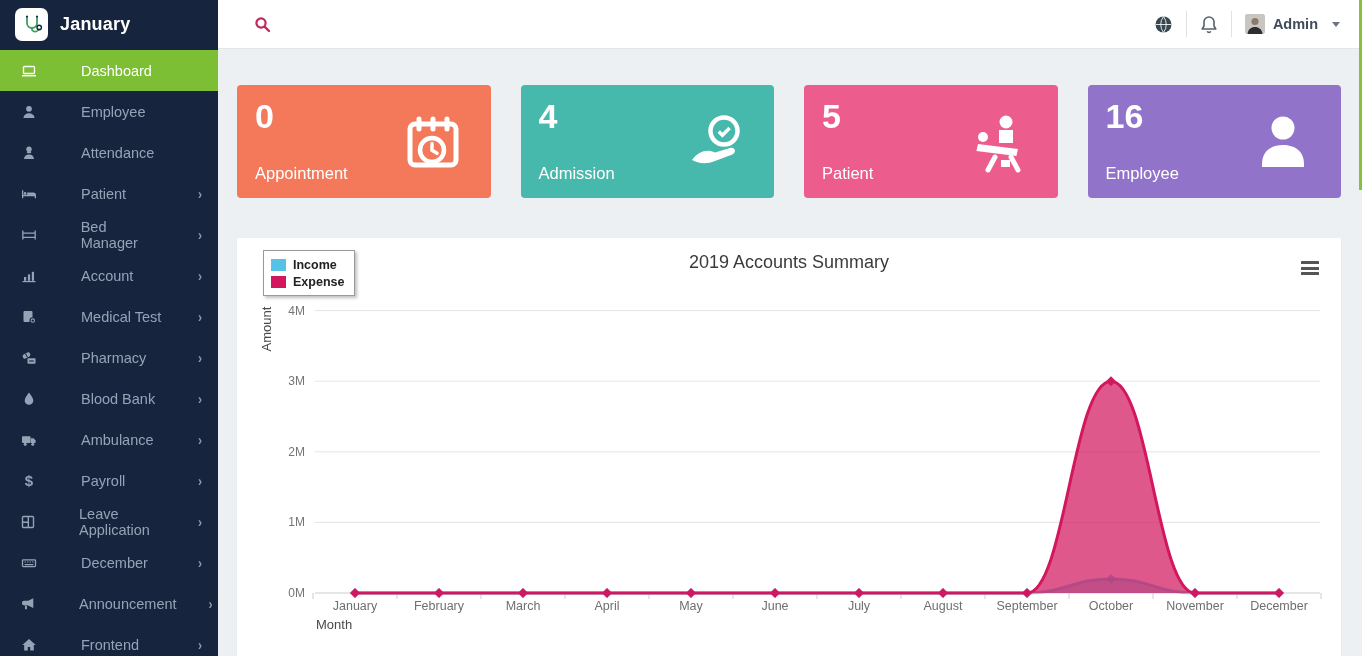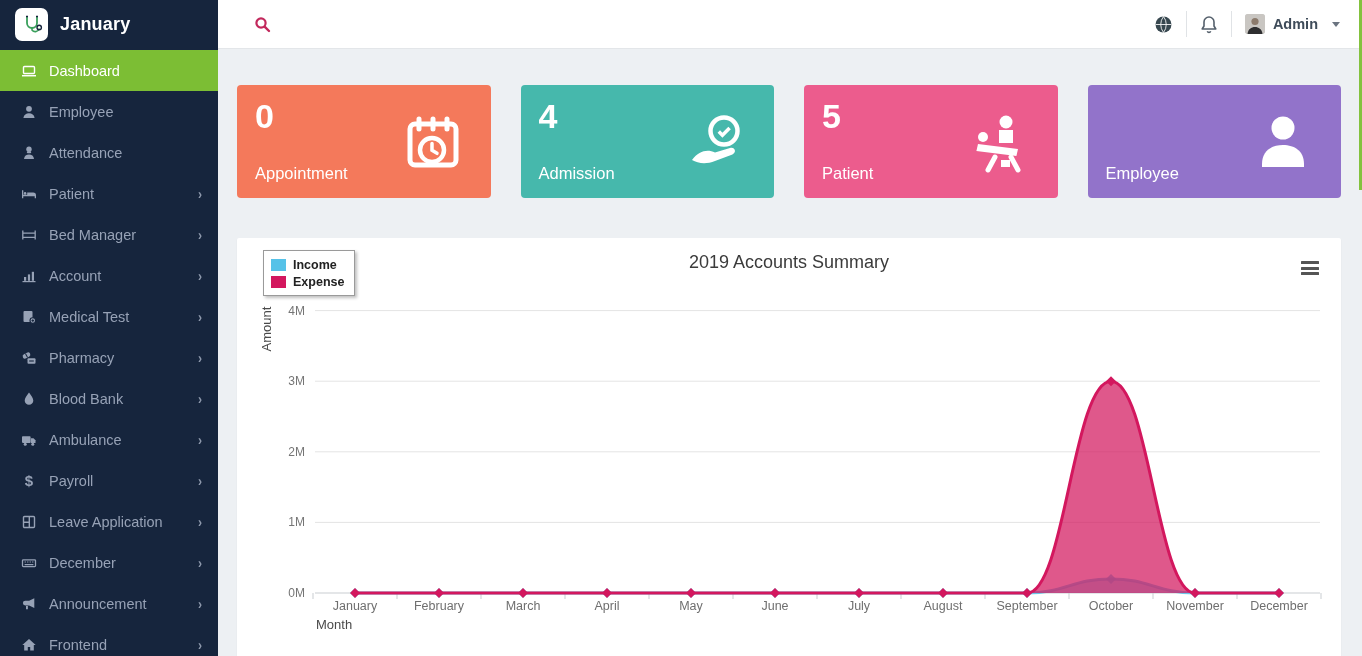--- a/index.html
+++ b/index.html
@@ -5,21 +5,21 @@
   * { box-sizing: border-box; margin: 0; padding: 0; }
   html,body { width:1362px; height:656px; overflow:hidden; }
   body { font-family:"Liberation Sans", sans-serif; background:#edf0f3; position:relative; }
 
   
   .sidebar { position:absolute; left:0; top:0; width:218px; height:656px; background:#16253d; z-index:5; }
   .brand { height:49px; display:flex; align-items:center; padding-left:15px; gap:12px; }
   .logo { width:33px; height:33px; background:#fff; border-radius:7px; display:flex; align-items:center; justify-content:center; }
   .brand-name { color:#fff; font-size:18px; font-weight:bold; letter-spacing:.2px; }
   .menu { margin-top:1px; }
-  .menu-item { height:41px; display:flex; align-items:center; padding:0 16px 0 20px; color:#97a2b6; font-size:14.5px; cursor:pointer; }
+  .menu-item { height:41px; display:flex; align-items:center; padding:0 16px 0 20px; color:#97a2b6; font-size:14.5px; cursor:pointer;gap:32px; }
   .menu-item .mi-icon { width:18px; margin-right:11px; display:flex; align-items:center; justify-content:center; }
   .menu-item .mi-icon svg { display:block; }
   .menu-item .mi-glyph { font-size:15px; font-weight:bold; }
   .menu-item .arrow { margin-left:auto; font-size:12px; color:#8e99ac; font-weight:bold; transform:scaleY(1.2); }
   .menu-item.active { background:#7cbe34; color:#fff; }
 
   
   .topbar { position:absolute; left:218px; top:0; right:0; height:49px; background:#fff; border-bottom:1px solid #e3e6e9; z-index:4; }
   .search-wrap { position:absolute; left:36px; top:0; height:48px; display:flex; align-items:center; gap:13px; }
   .search-input { border:none; outline:none; font-size:15px; color:#444; width:320px; font-family:"Liberation Sans",sans-serif; }
@@ -288,20 +288,21 @@
         <svg class="card-icon" width="64" height="62" viewBox="0 0 64 62">
           <circle cx="38" cy="11" r="6.5" fill="#fff"></circle>
           <path d="M31 19h14v13H31z" fill="#fff"></path>
           <path d="M10 33l40 5-1.6 7-40-5z" fill="#fff"></path>
           <circle cx="15" cy="26" r="5" fill="#fff"></circle>
           <path d="M27 46l-7 13M43 46l7 13" stroke="#fff" stroke-width="5" stroke-linecap="round"></path>
           <rect x="33" y="49" width="9" height="7" fill="#fff"></rect>
         </svg>
       </div>
       <div class="card" style="background: rgb(146, 115, 202);">
+        <div class="card-value">16</div>
         <div class="card-label">Employee</div>
         <svg class="card-icon" width="64" height="62" viewBox="0 0 64 62">
           <circle cx="32" cy="17" r="11.5" fill="#fff"></circle>
           <path d="M11 53c0-13 9.5-19 21-19s21 6 21 19v3H11z" fill="#fff"></path>
         </svg>
       </div>
     </div>
 
   <div class="panel">
     <div class="legend" id="legend">

